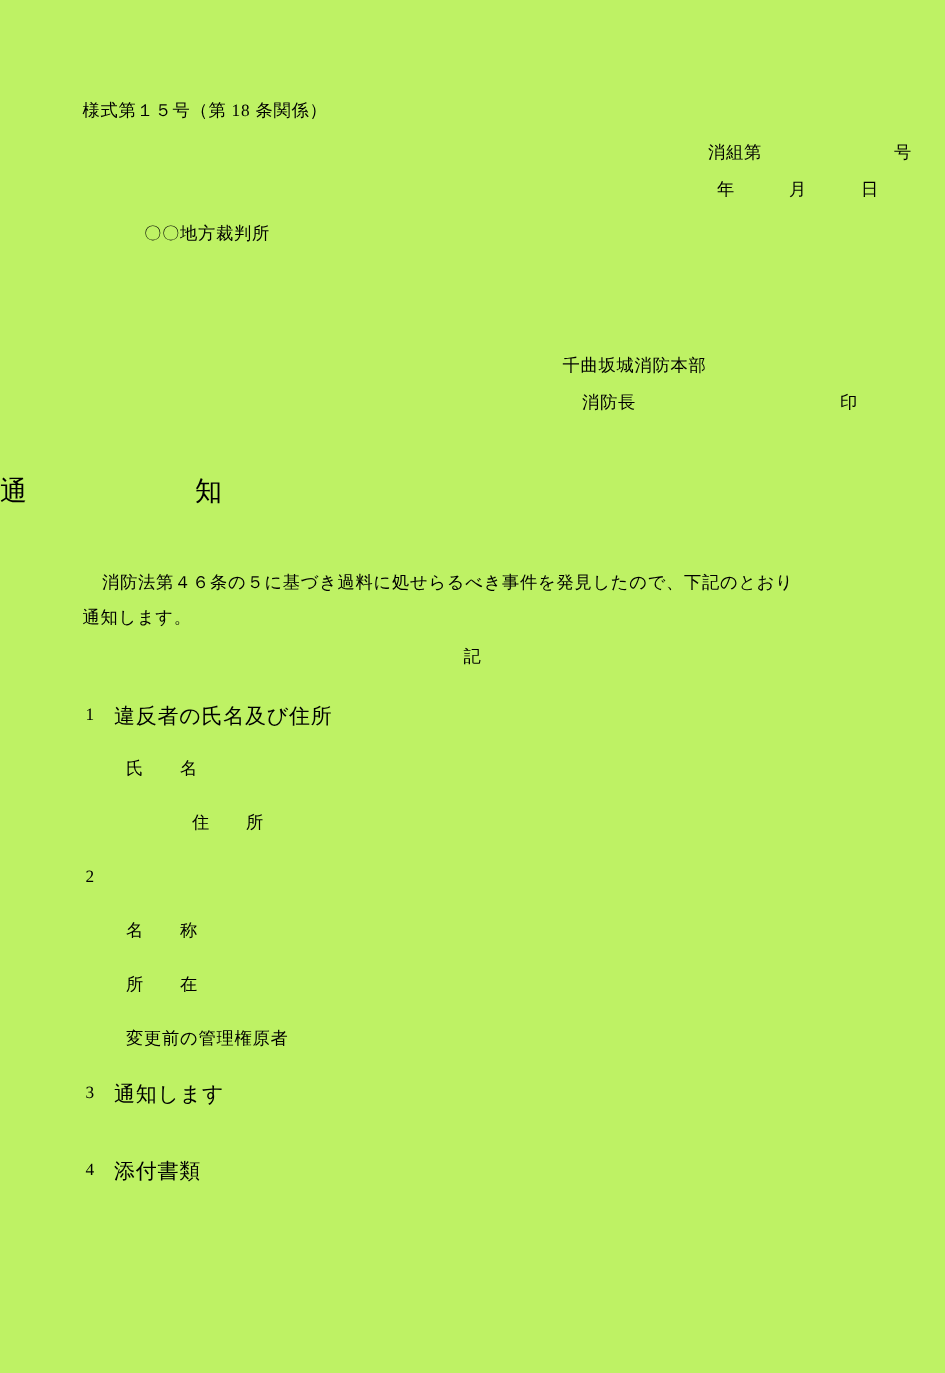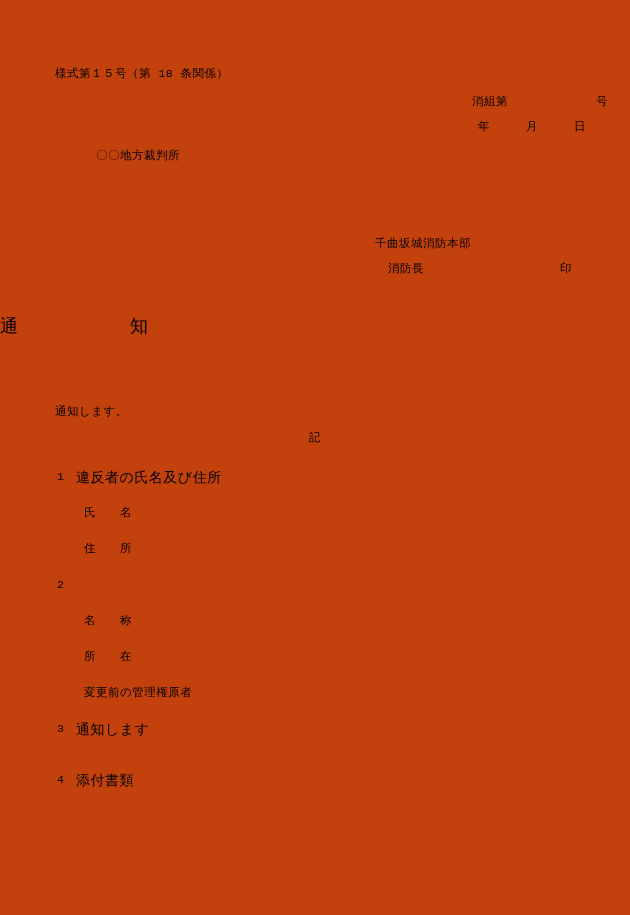--- a/index.html
+++ b/index.html
@@ -8,23 +8,22 @@
     background: #ffffff;
   }
   body {
     font-family: "Liberation Serif", "DejaVu Serif", serif;
     color: #000000;
   }
   .page {
     position: relative;
     width: 630px;
     height: 915px;
-    background: #c2410c;
+    background: #bef264;
     overflow: hidden;
-    font-family: Liberation Mono, monospace;
   }
   .doc {
     position: absolute;
     left: 0;
     top: 0;
     width: 630px;
     height: 915px;
     padding: 0;
     box-sizing: border-box;
   }
@@ -105,21 +104,21 @@
   .item-text {
     left: 76px;
     font-size: 14px;
   }
   .sub-text {
     left: 84px;
     font-size: 11.5px;
   }
   .r1 { top: 469px; }
   .r2 { top: 505px; }
-  .r3 { top: 541px; }
+  .r3 { top: 541px; margin-left: 44px; }
   .r4 { top: 577px; }
   .r5 { top: 613px; }
   .r6 { top: 649px; }
   .r7 { top: 685px; }
   .r8 { top: 721px; }
   .r9 { top: 772px; }
 </style>
 </head>
 <body>
 
@@ -133,20 +132,21 @@
     <div class="line date-line">年　　　月　　　日</div>
 
     <div class="line court">〇〇地方裁判所</div>
 
     <div class="line issuer-org">千曲坂城消防本部</div>
     <div class="line issuer-chief">消防長</div>
     <div class="line seal">印</div>
 
     <div class="line title"><span>通</span><span class="spacer"></span><span>知</span></div>
 
+    <div class="line body-p1">消防法第４６条の５に基づき過料に処せらるべき事件を発見したので、下記のとおり</div>
     <div class="line body-p2">通知します。</div>
 
     <div class="line ki">記</div>
 
     <div class="line item-num r1">1</div>
     <div class="line item-text r1">違反者の氏名及び住所</div>
     <div class="line sub-text r2">氏　　名</div>
     <div class="line sub-text r3">住　　所</div>
 
     <div class="line item-num r4">2</div>

